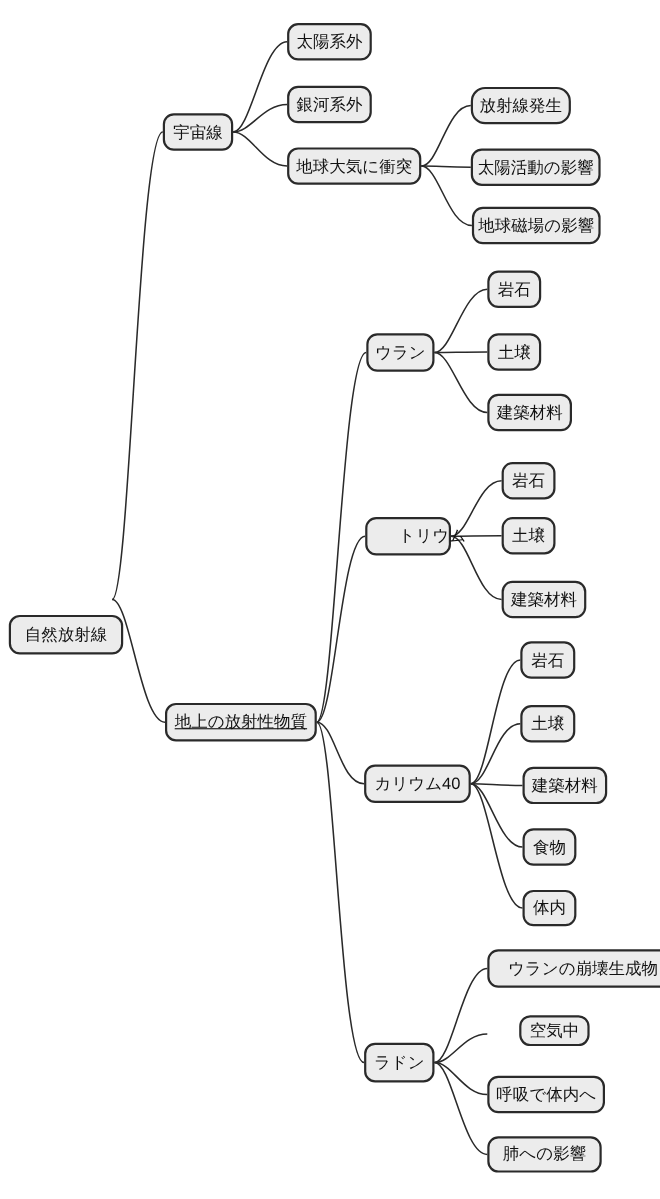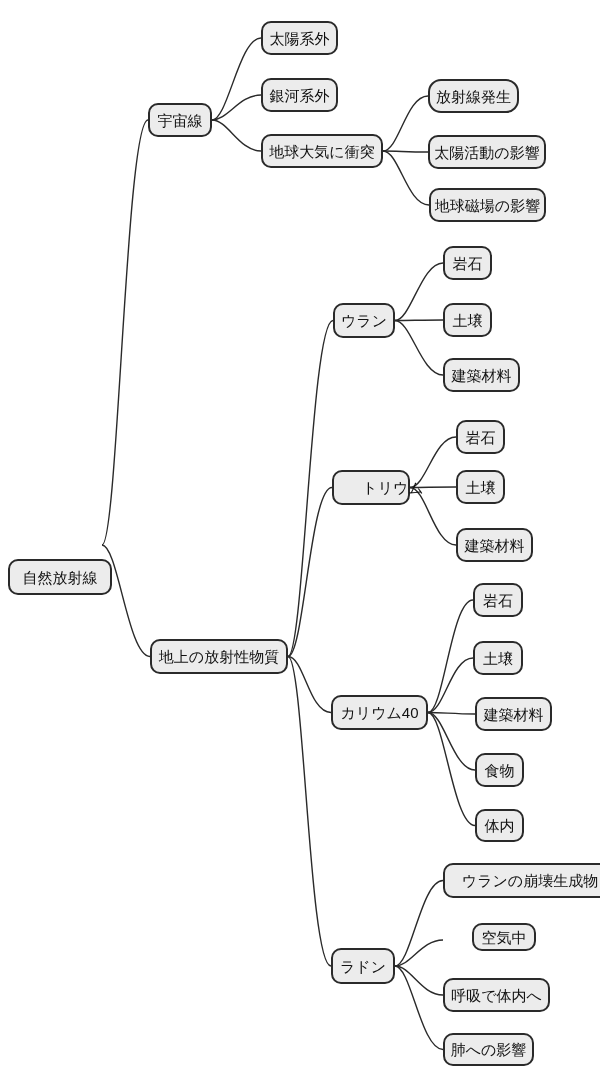--- a/index.html
+++ b/index.html
@@ -97,21 +97,21 @@
       </div>
       <div class="node" style="left: 428px; top: 79px; width: 91px; height: 34px; border-radius: 13px;">
         <span>放射線発生</span>
       </div>
       <div class="node" style="left: 428px; top: 135px; width: 118px; height: 34px;">
         <span>太陽活動の影響</span>
       </div>
       <div class="node" style="left: 429px; top: 188px; width: 117px; height: 34px;">
         <span>地球磁場の影響</span>
       </div>
-      <div class="node" style="left: 150px; top: 639px; width: 138px; height: 35px;">
+      <div class="node" style="left: 150px; top: 639px; width: 138px; height: 35px; text-decoration: underline;">
         <span>地上の放射性物質</span>
       </div>
       <div class="node" style="left: 333px; top: 303px; width: 62px; height: 35px;">
         <span>ウラン</span>
       </div>
       <div class="node" style="left: 443px; top: 246px; width: 49px; height: 34px;">
         <span>岩石</span>
       </div>
       <div class="node" style="left: 443px; top: 303px; width: 49px; height: 34px;">
         <span>土壌</span>
@@ -154,17 +154,17 @@
       </div>
       <div class="node" style="left: 443px; top: 863px; width: 174px; height: 35px;">
         <span>ウランの崩壊生成物</span>
       </div>
       <div class="node" style="left: 443px; top: 923px; width: 64px; height: 28px; margin-left: 29px;">
         <span>空気中</span>
       </div>
       <div class="node" style="left: 443px; top: 978px; width: 107px; height: 34px;">
         <span>呼吸で体内へ</span>
       </div>
-      <div class="node" style="left: 443px; top: 1033px; width: 91px; height: 33px;">
+      <div class="node" style="left: 443px; top: 1033px; width: 104px; height: 33px;">
         <span>肺への影響</span>
       </div>
     </div>
 </div>
 
 </body></html>

